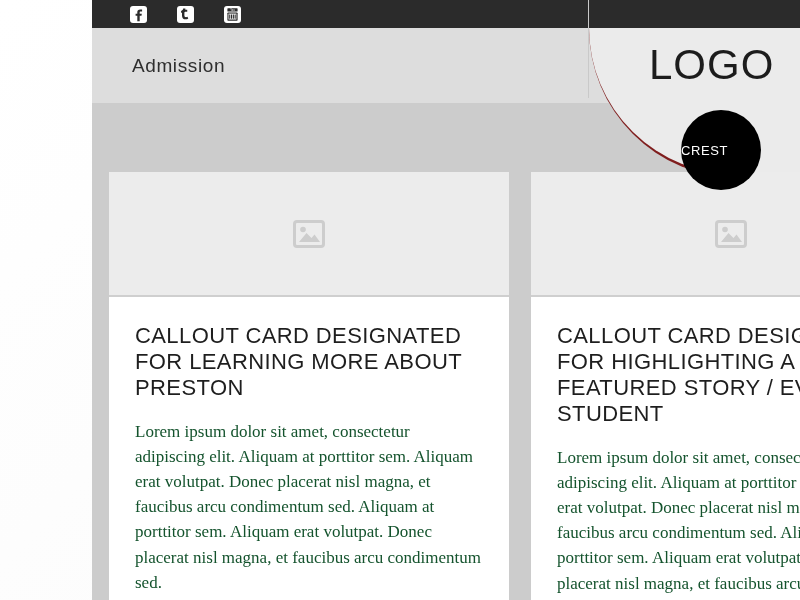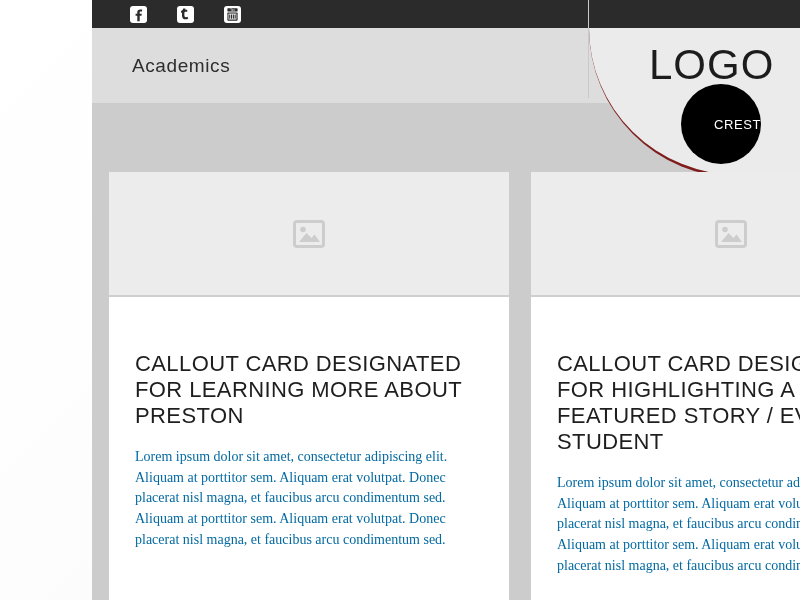--- a/index.html
+++ b/index.html
@@ -126,28 +126,28 @@
     letter-spacing: 1px;
     color: #1c1c1c;
     line-height: 1;
     white-space: nowrap;
     cursor: pointer;
   }
 
   #crest {
     position: absolute;
     left: 589px;
-    top: 84px;
+    top: 110px;
     width: 80px;
     height: 80px;
     border-radius: 50%;
     background: #000000;
     display: flex;
     align-items: center;
-    justify-content: flex-end;
+    justify-content: flex-start;
     cursor: pointer;
     z-index: 5;
   }
   #crest span {
     color: #ffffff;
     font-family: "Liberation Sans", sans-serif;
     font-size: 13px;
     letter-spacing: 0.6px;
   }
 
@@ -196,28 +196,27 @@
   .card-title {
     font-family: "Liberation Sans", sans-serif;
     font-size: 22px;
     font-weight: 300;
     letter-spacing: 0.4px;
     line-height: 1.18;
     color: #1e1e1e;
     text-transform: uppercase;
     margin-bottom: 18px;
     white-space: pre-line;
-    margin-top: 28px;
   }
 
   .card-text {
     font-family: "Liberation Serif", serif;
-    font-size: 14px;
+    font-size: 17px;
     line-height: 1.48;
-    color: #0369a1;
+    color: #14532d;
   }
 </style>
 </head>
 <body>
 
 <div id="page">
 
   <div id="site">
 
     <div id="social-bar">
@@ -244,21 +243,21 @@
           <rect x="7.0" y="8.5" width="1.1" height="4.2" fill="#2b2b2b"></rect>
           <rect x="8.8" y="8.5" width="1.1" height="4.2" fill="#2b2b2b"></rect>
           <rect x="10.6" y="8.5" width="1.1" height="4.2" fill="#2b2b2b"></rect>
         </svg>
       </a>
 
     </div>
 
     <div id="nav-bar">
       <div id="nav-links">
-        <a class="nav-link">Academics</a>
+        <a class="nav-link">Admission</a>
       </div>
     </div>
 
     <div id="nav-divider"></div>
 
     <div id="hero-band"></div>
 
     <div id="logo-panel">
       <div id="logo-text">LOGO</div>
     </div>

